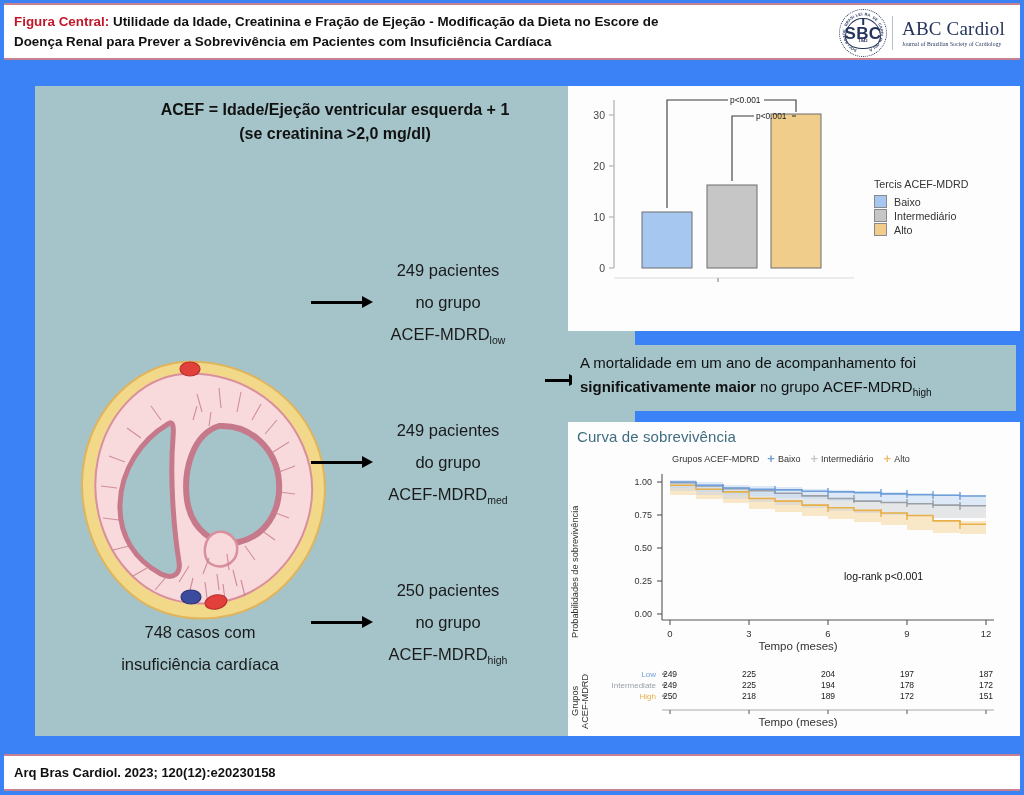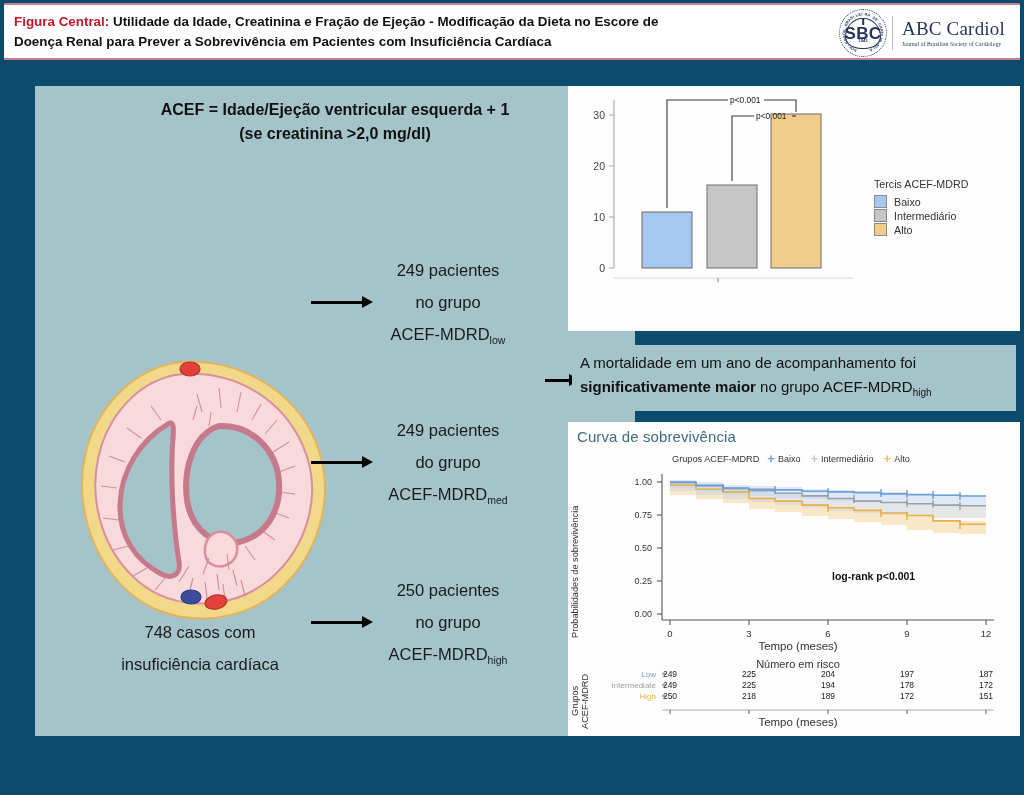--- a/index.html
+++ b/index.html
@@ -4,21 +4,21 @@
 <style>
   * { box-sizing: border-box; }
   html, body { margin:0; padding:0; }
   body {
     width:1024px; height:795px;
     font-family:"Liberation Sans", sans-serif;
     background:#ffffff;
     overflow:hidden;
     position:relative;
   }
-  #page { position:relative; width:1024px; height:795px; background:#0c4a6e; }
+  #page { position:relative; width:1024px; height:795px; background:#3b82f6; }
 
   
   .header {
     position:absolute; left:4px; top:3px; width:1016px; height:57px;
     border-top:2px solid #c7808f;
     border-bottom:2px solid #c7808f;
     background:#ffffff;
     display:flex; align-items:center;
   }
   .header-title {
@@ -172,22 +172,22 @@
   .risk-ylabel {
     position:absolute; left:2px; top:250px; height:58px; width:14px;
     writing-mode:vertical-rl; transform:rotate(180deg);
     font-size:9.2px; color:#333; text-align:center;
   }
   .xlabel-risk2 {
     position:absolute; left:60px; top:294px; width:340px; text-align:center;
     font-size:11.5px; color:#333;
   }
   .logrank {
-    position:absolute; left:264px; top:148px;
-    font-size:10.5px; font-weight:bold; color:#111;
+    position:absolute; left:276px; top:148px;
+    font-size:10.5px; font-weight:normal; color:#111;
   }
 
   
   .result {
     position:absolute; left:572px; top:345px; width:444px; height:66px;
     background:#a4c4ca; padding:6px 8px 0 8px;
     font-size:15px; color:#111; line-height:1.6;
   }
   .result b { font-weight:bold; }
   .result sub { font-size:10px; }
@@ -527,21 +527,20 @@
           <line x1="242" y1="36" x2="242" y2="44"></line>
             <line x1="295" y1="41" x2="295" y2="49"></line>
           <line x1="321" y1="44" x2="321" y2="52"></line>
             <line x1="374" y1="53" x2="374" y2="61"></line>
         </g>
       </g>
     </svg>
 
     <div class="logrank">log-rank p&lt;0.001</div>
     <div class="xlabel-surv">Tempo (meses)</div>
-    <div class="risk-title">Número em risco</div>
     <div class="risk-ylabel">Grupos ACEF-MDRD</div>
 
     <svg style="position:absolute; left:18px; top:248px;" width="420" height="48" viewBox="0 0 420 48">
       <line x1="76" y1="40" x2="408" y2="40" stroke="#aaa" stroke-width="1"></line>
       <g stroke="#555" stroke-width="1">
         <line x1="76" y1="4" x2="80" y2="4"></line>
         <line x1="76" y1="15" x2="80" y2="15"></line>
         <line x1="76" y1="26" x2="80" y2="26"></line>
       </g>
       <g font-family="Liberation Sans, sans-serif" font-size="8" text-anchor="end">
@@ -580,14 +579,17 @@
           <text x="163" y="56">3</text>
           <text x="242" y="56">6</text>
         <text x="321" y="56">9</text>
           <text x="400" y="56">12</text>
       </g>
     </svg>
 
     <div class="xlabel-risk2">Tempo (meses)</div>
   </div>
 
+  <div class="footer">
+    <span>Arq Bras Cardiol. 2023; 120(12):e20230158</span>
+  </div>
 
 </div>
 
 </body></html>

